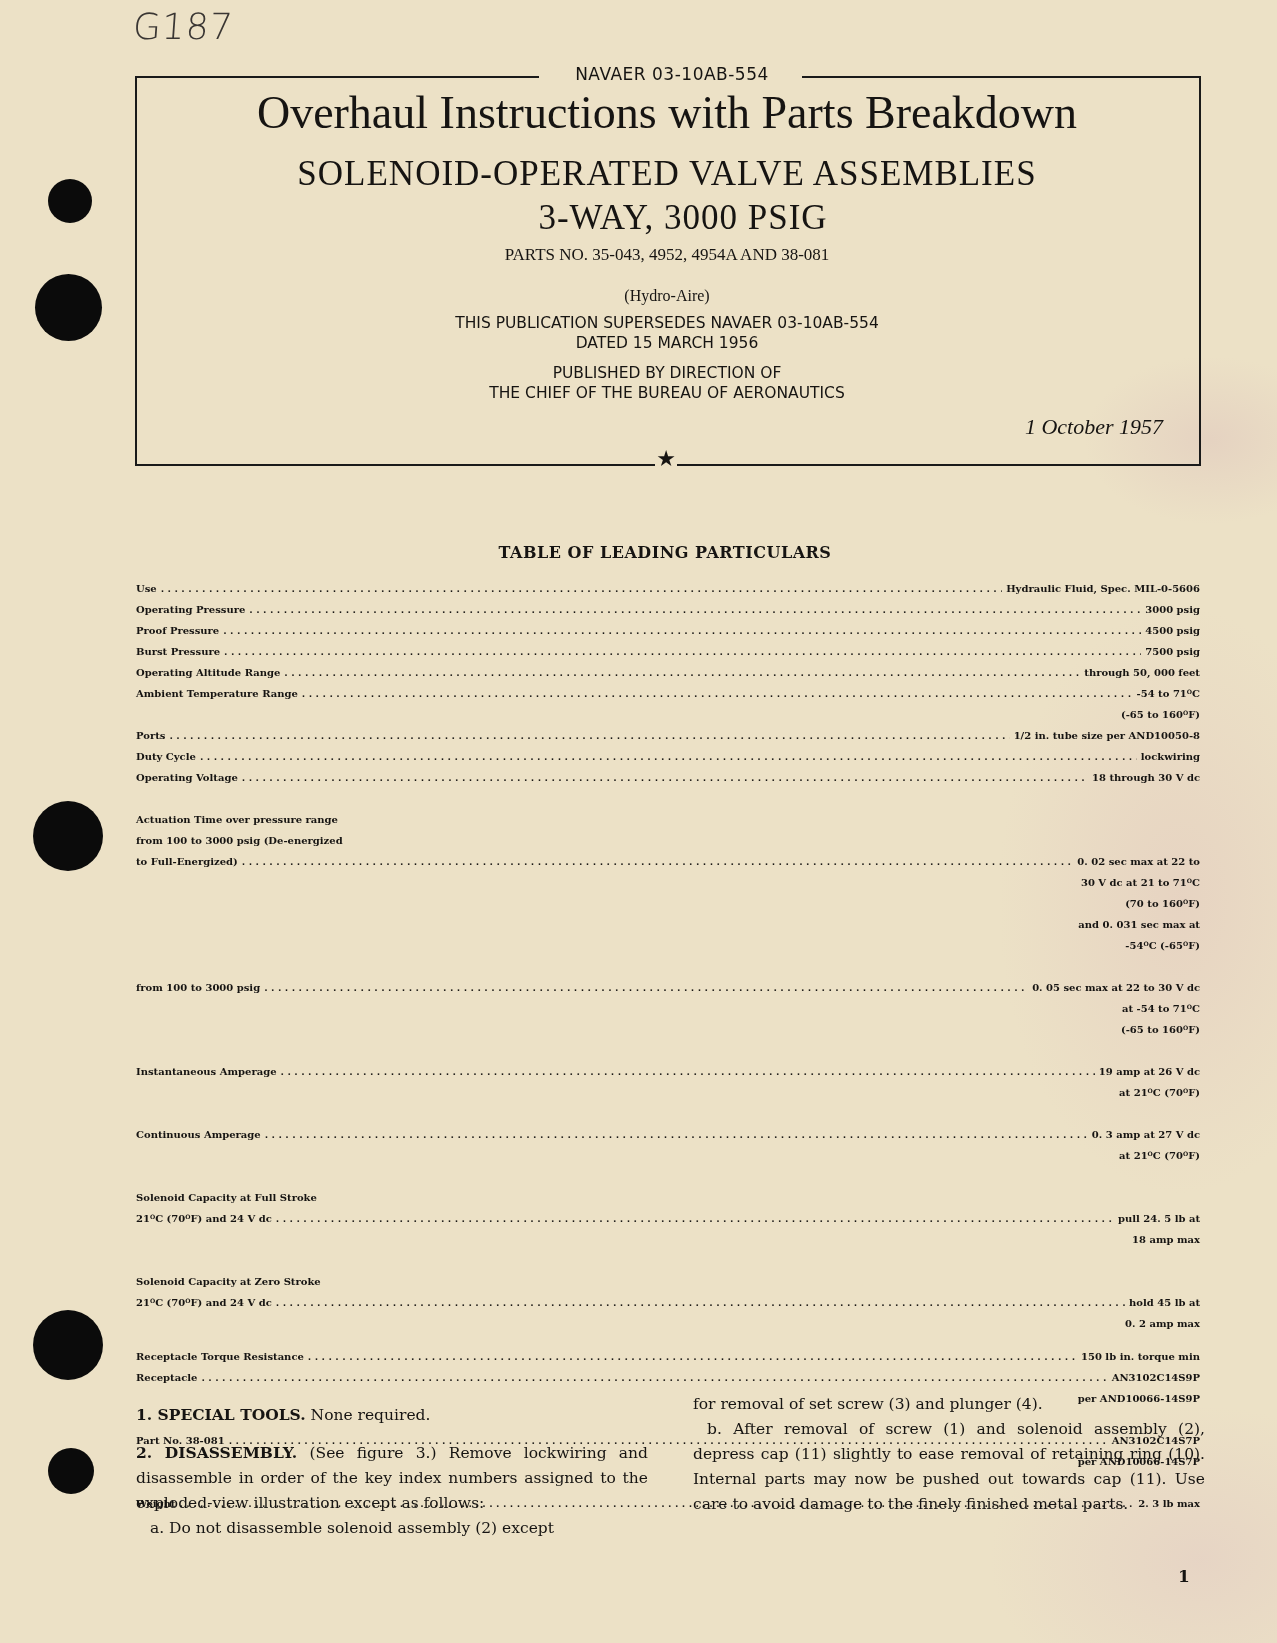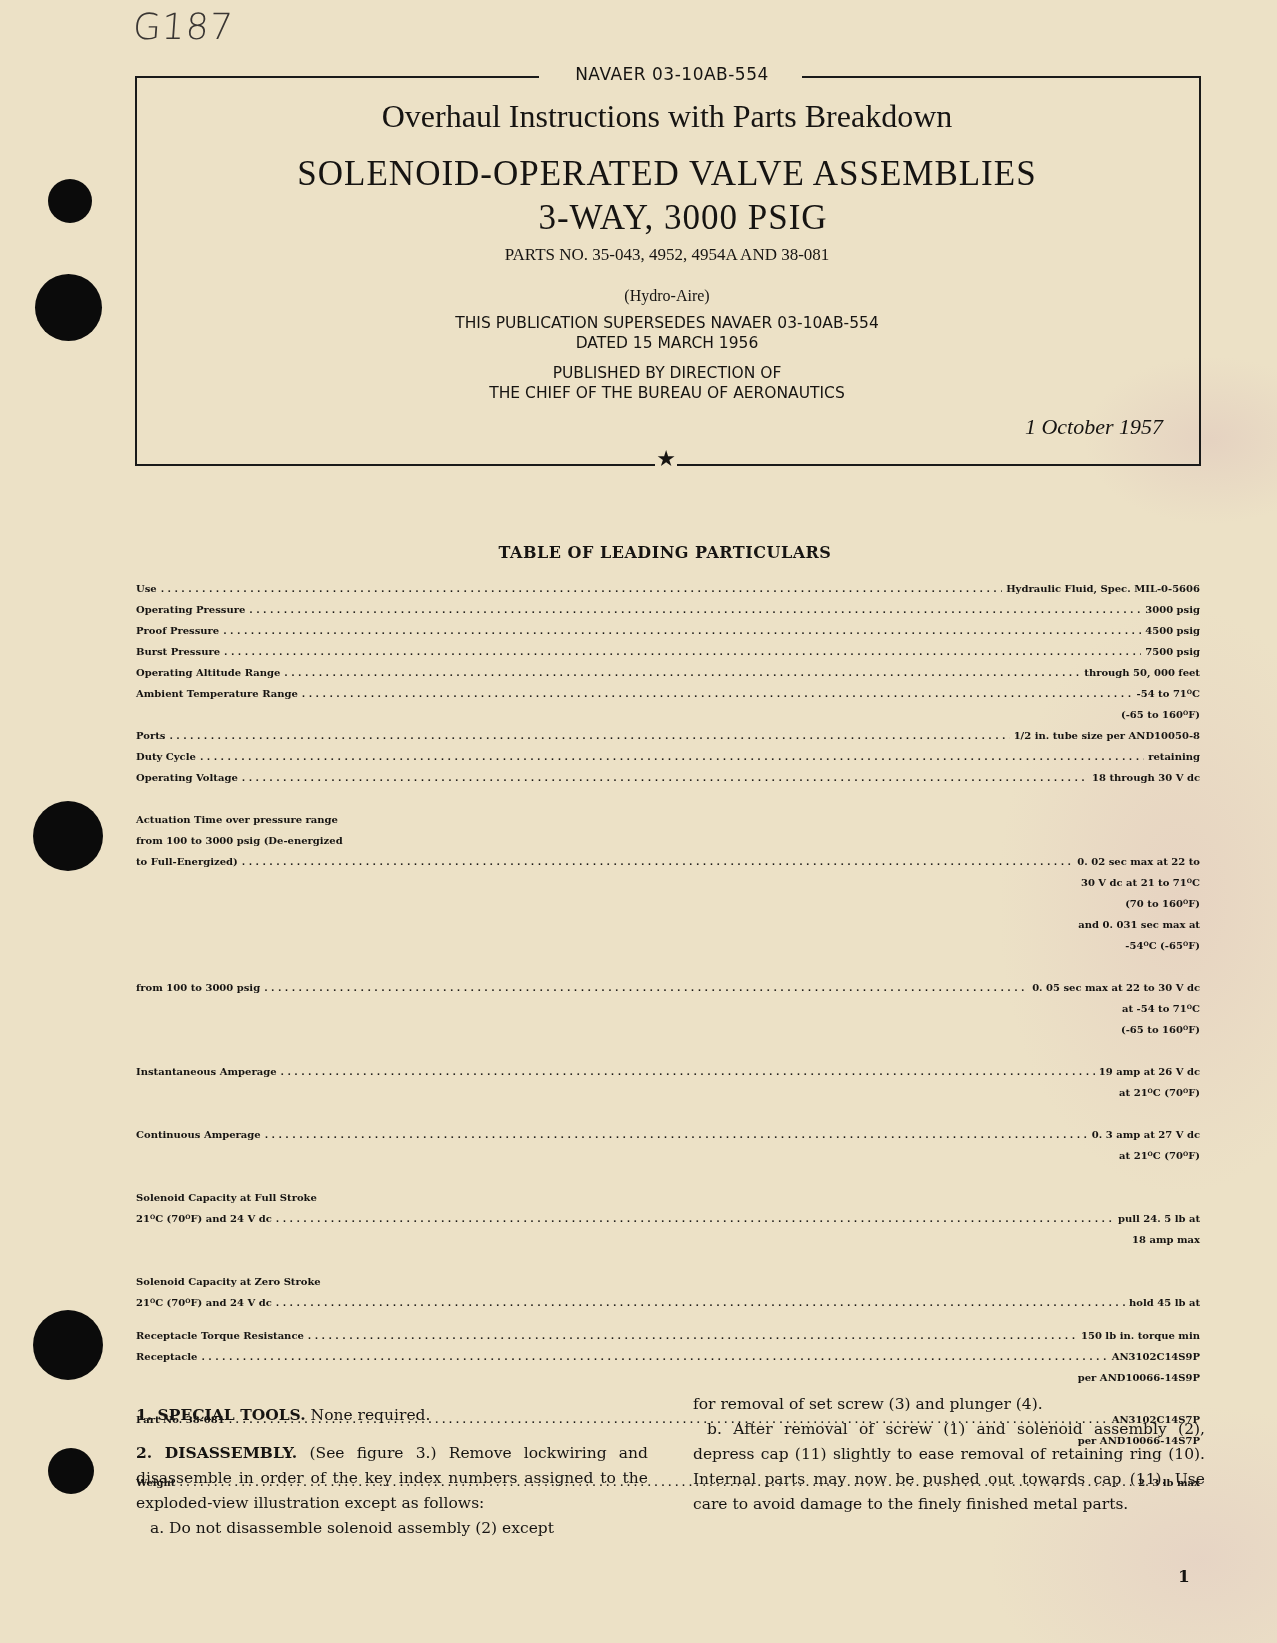--- a/index.html
+++ b/index.html
@@ -29,21 +29,21 @@
   .top-rule-right { position: absolute; left: 802px; top: 76px; width: 397px; border-top: 2px solid #1a1a1a; }
   .navaer {
     position: absolute; left: 548px; top: 64px; width: 248px; text-align: center;
     font-family: "DejaVu Sans", sans-serif; font-size: 17px; letter-spacing: 0.5px;
   }
   .star {
     position: absolute; left: 655px; top: 448px; width: 22px; text-align: center;
     font-size: 22px; line-height: 22px; background: #ece1c6;
   }
   .center { position: absolute; left: 135px; width: 1064px; text-align: center; }
-  .t-overhaul { top: 98px; font-family: "Liberation Serif", serif; font-size: 32px; }
+  .t-overhaul { top: 86px; font-family: "Liberation Serif", serif; font-size: 46px; }
   .t-solenoid { top: 154px; font-family: "Liberation Serif", serif; font-size: 35px; letter-spacing: 1px; }
   .t-3way { top: 198px; font-family: "Liberation Serif", serif; font-size: 35px; letter-spacing: 1px; padding-left: 16px; }
   .t-parts { top: 245px; font-family: "Liberation Serif", serif; font-size: 17px; }
   .t-hydro { top: 287px; font-family: "Liberation Serif", serif; font-size: 16px; }
   .t-sans { font-family: "DejaVu Sans", sans-serif; font-size: 15.5px; line-height: 20px; }
   .t-supersedes { top: 313px; }
   .t-published { top: 363px; }
   .t-date {
     position: absolute; right: 114px; top: 414px;
     font-family: "Liberation Serif", serif; font-style: italic; font-size: 22px;
@@ -164,21 +164,21 @@
       <div class="row">
         <span class="label">Ports</span>
         <span class="dots">................................................................................................................................................................</span>
         <span class="val">1/2 in. tube size per AND10050-8</span>
       </div>
     </div>
     <div style="margin-top: 0px;">
       <div class="row">
         <span class="label">Duty Cycle</span>
         <span class="dots">................................................................................................................................................................</span>
-        <span class="val">retaining</span>
+        <span class="val">lockwiring</span>
       </div>
     </div>
     <div style="margin-top: 0px;">
       <div class="row">
         <span class="label">Operating Voltage</span>
         <span class="dots">................................................................................................................................................................</span>
         <span class="val">18 through 30 V dc</span>
       </div>
     </div>
     <div style="margin-top: 21px;">
@@ -228,20 +228,21 @@
       </div>
       <div class="cont">18 amp max</div>
     </div>
     <div style="margin-top: 21px;">
       <div class="label">Solenoid Capacity at Zero Stroke</div>
       <div class="row">
         <span class="label">21<sup>O</sup>C (70<sup>O</sup>F) and 24 V dc</span>
         <span class="dots">................................................................................................................................................................</span>
         <span class="val">hold 45 lb at</span>
       </div>
+      <div class="cont">0. 2 amp max</div>
     </div>
     <div style="margin-top: 12px;">
       <div class="row">
         <span class="label">Receptacle Torque Resistance</span>
         <span class="dots">................................................................................................................................................................</span>
         <span class="val">150 lb in. torque min</span>
       </div>
     </div>
     <div style="margin-top: 0px;">
       <div class="row">

